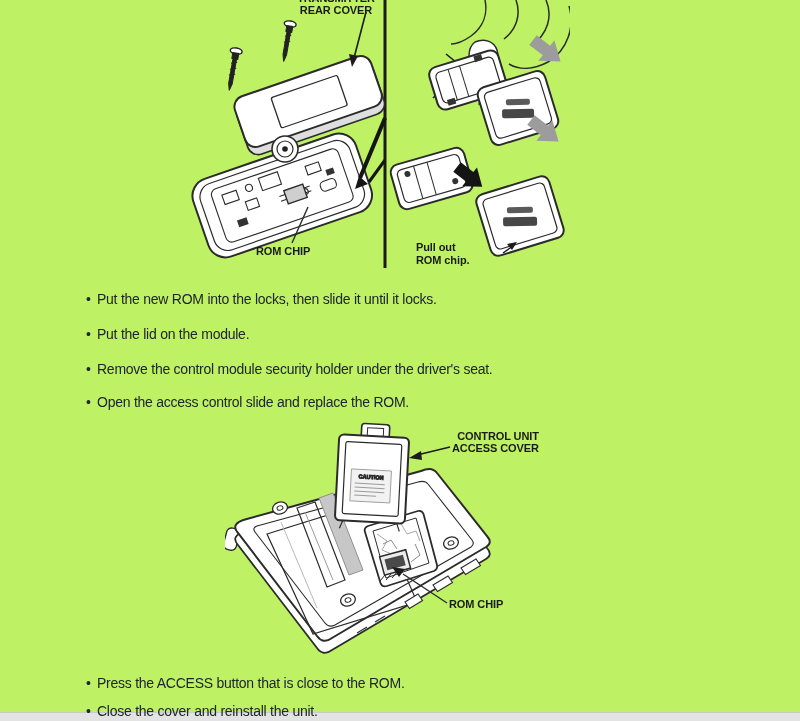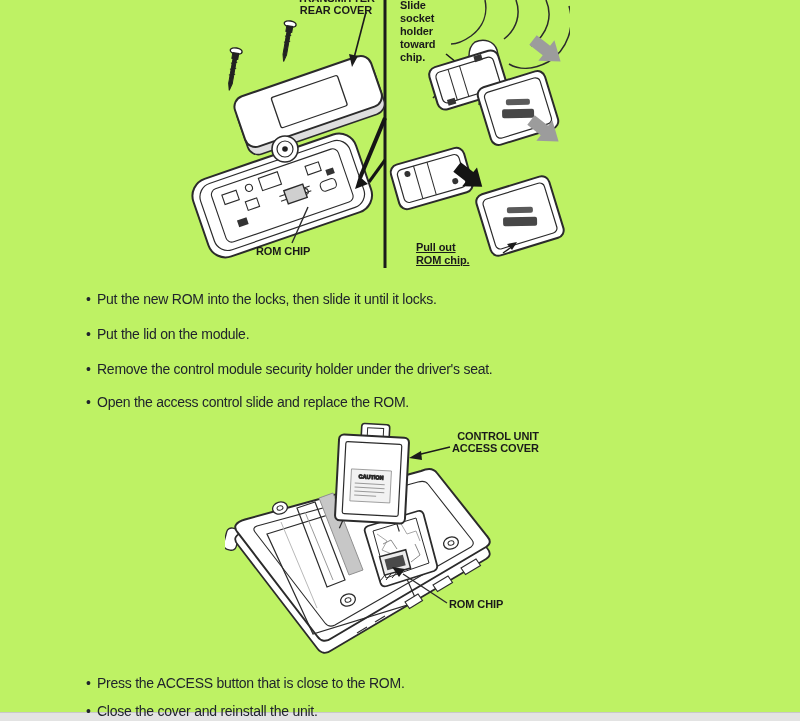--- a/index.html
+++ b/index.html
@@ -142,27 +142,22 @@
       </g>
     </g>
     <g>
       <line x1="323" y1="253" x2="333" y2="246" stroke="#1b1b1b" stroke-width="1.4"></line>
       <path d="M337,242 L327,244 L332,250 Z" fill="#1b1b1b"></path>
     </g>
   </svg>
 
   <div class="fig-label center" style="left:284px;top:-8px;width:104px;">TRANSMITTER
 REAR COVER</div>
-  <div class="fig-label" style="left:400px;top:-1px;line-height:13px;">Slide
-socket
-holder
-toward
-chip.</div>
   <div class="fig-label" style="left:256px;top:245px;">ROM CHIP</div>
-  <div class="fig-label" style="left:416px;top:241px;line-height:13px;text-decoration:underline;">Pull out
+  <div class="fig-label" style="left:416px;top:241px;line-height:13px;">Pull out
 ROM chip.</div>
 
   <div class="bullet" style="left:86px;top:292px;">
     <span class="dot">•</span>
     <span>Put the new ROM into the locks, then slide it until it locks.</span>
   </div>
   <div class="bullet" style="left:86px;top:327px;">
     <span class="dot">•</span>
     <span>Put the lid on the module.</span>
   </div>

